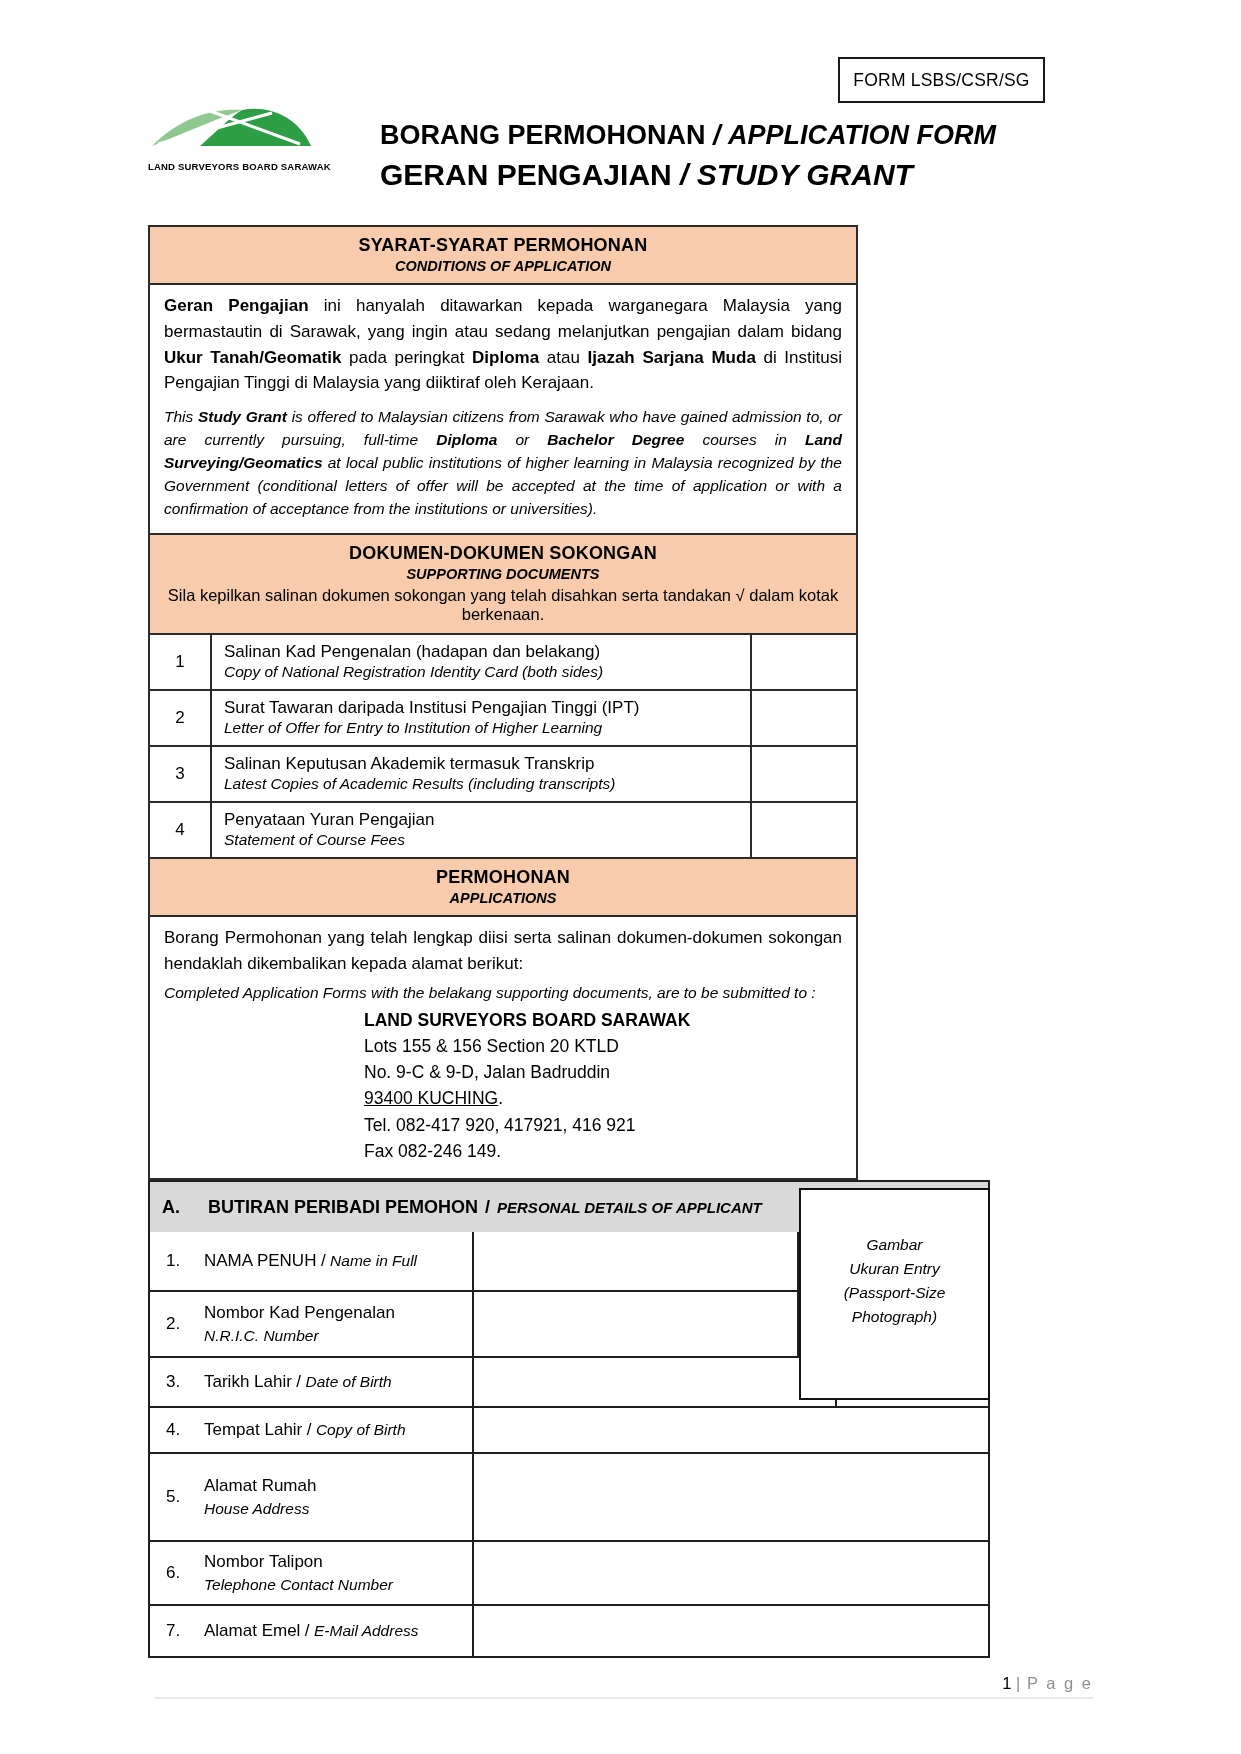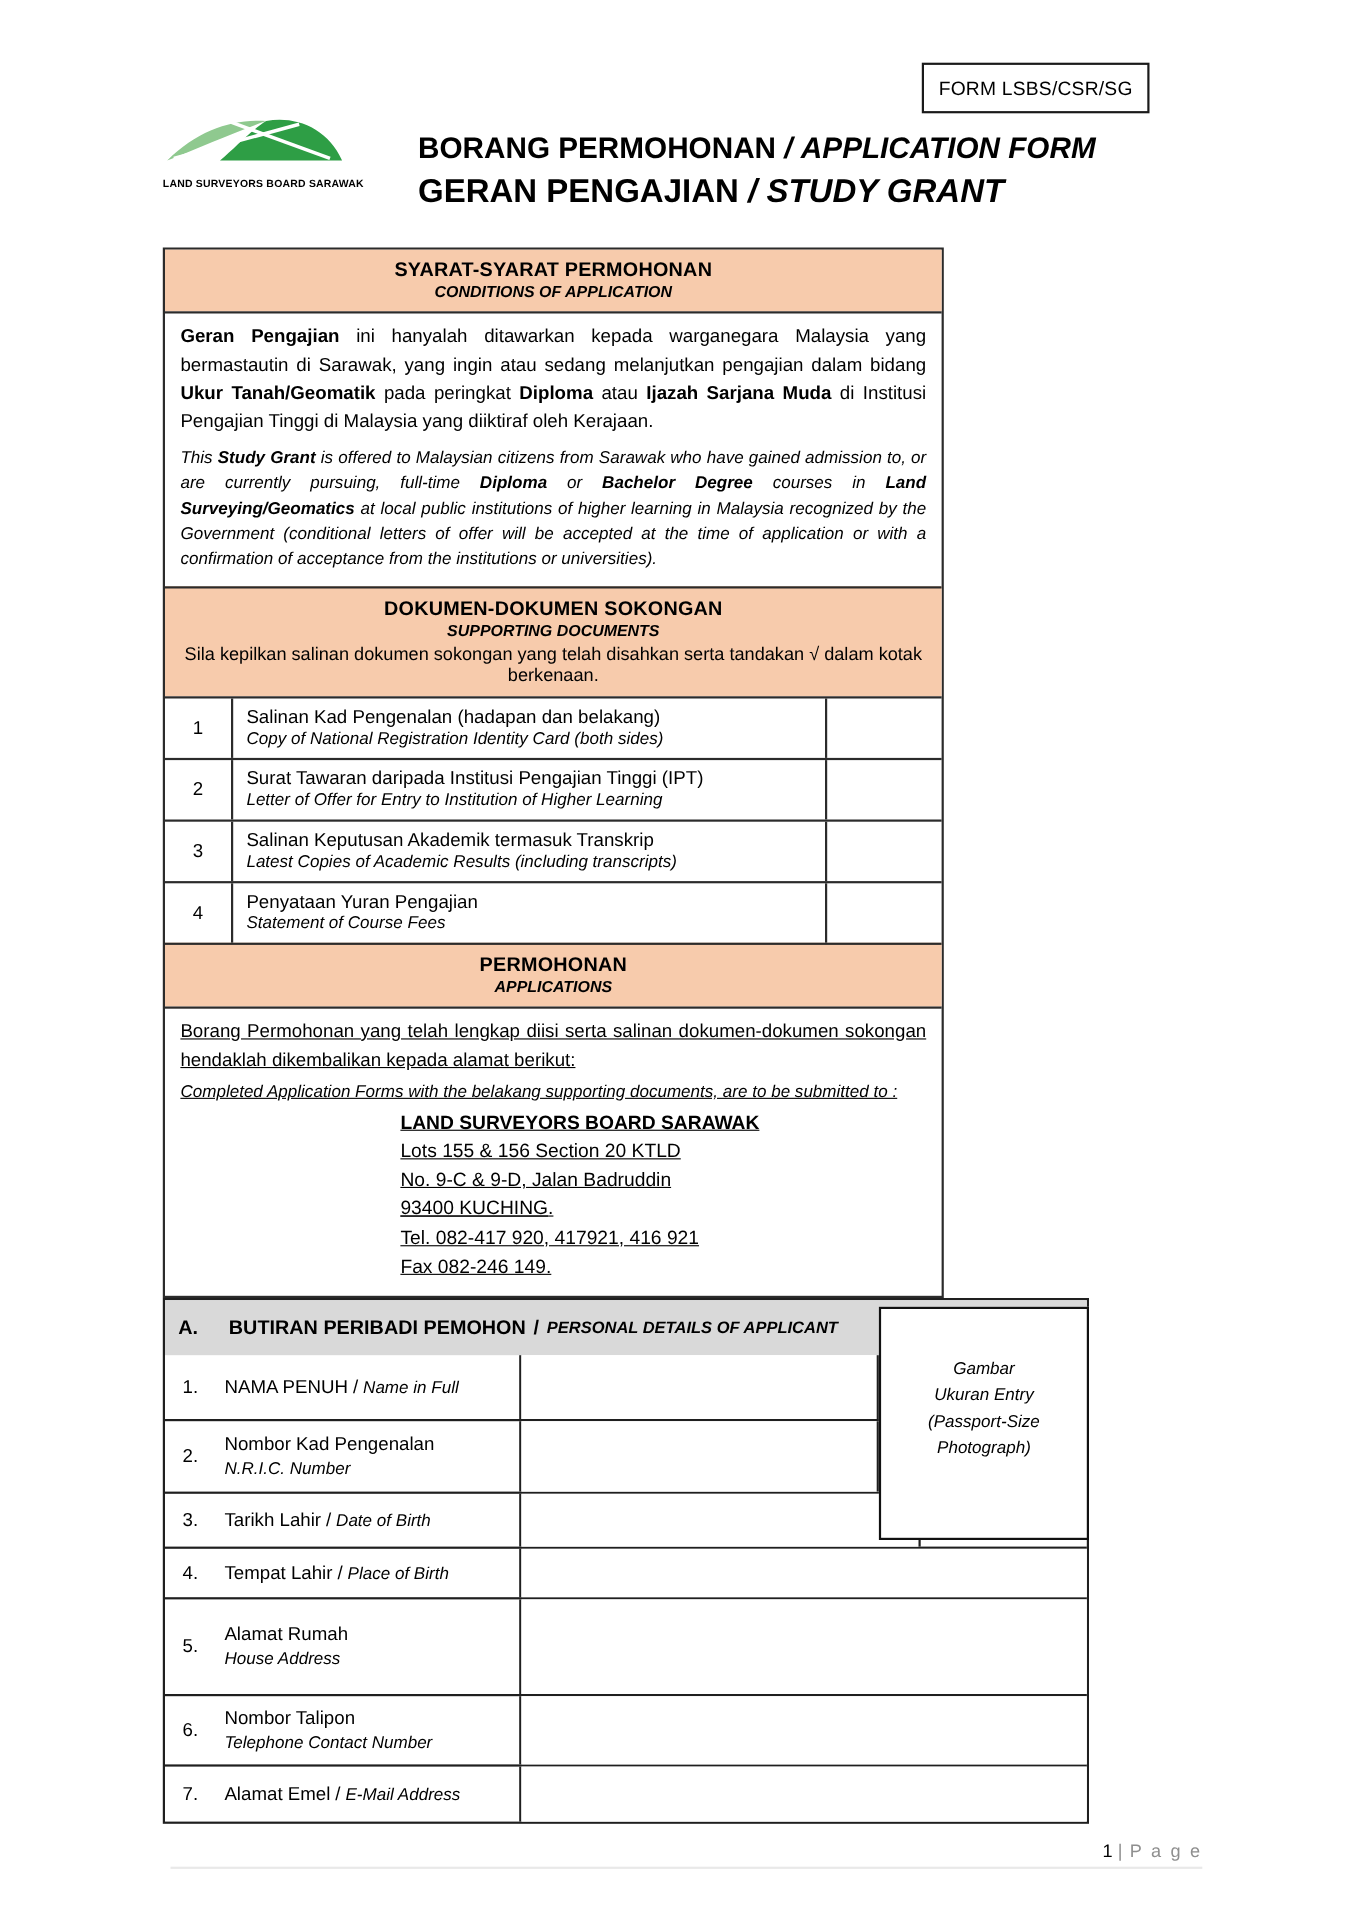--- a/index.html
+++ b/index.html
@@ -41,21 +41,21 @@
   .pen { font-size: 15.5px; font-style: italic; line-height: 1.48; text-align: justify; margin-top: 10px; }
   .b { font-weight: bold; }
   
   .doc-row { display: flex; min-height: 56px; }
   .doc-no { width: 62px; border-right: 2px solid #2b2b2b; display: flex; align-items: center; justify-content: center; font-size: 17px; }
   .doc-desc { flex: 1; padding: 5px 12px 6px; display: flex; flex-direction: column; justify-content: center; }
   .doc-desc .ms { font-size: 17px; }
   .doc-desc .en { font-size: 15.5px; font-style: italic; margin-top: 1px; }
   .doc-tick { width: 106px; border-left: 2px solid #2b2b2b; }
   
-  .apps-body { padding: 8px 14px 14px; text-decoration: underline; }
+  .apps-body { padding: 8px 14px 14px; }
   .apps-body .pen { margin-top: 5px; }
   .address { margin-left: 200px; font-size: 17.5px; line-height: 1.5; margin-top: 2px; }
   .address .nm { font-weight: bold; }
   .address .ul { text-decoration: underline; }
   
   .section-a { position: absolute; top: 1180px; left: 148px; width: 842px; border: 2px solid #1f1f1f; }
   .a-head { background: #D9D9D9; height: 50px; display: flex; align-items: center; padding-left: 12px; }
   .a-head .no { font-size: 18px; font-weight: bold; width: 46px; }
   .a-head .tms { font-size: 18px; font-weight: bold; }
   .a-head .tsep { font-size: 18px; font-weight: bold; margin: 0 7px; }
@@ -227,21 +227,21 @@
       </div>
       <div class="inp"></div>
       <div class="umur">
         <span>Umur</span>&nbsp;<span>/</span>&nbsp;<span class="en">Age</span>&nbsp;<span>:</span>
       </div>
     </div>
 
     <div class="a-row" style="height:46px;">
       <div class="lab">
         <span class="num">4.</span>
-        <span><span class="ms">Tempat Lahir</span> <span class="ms">/</span> <span class="en">Place of Birth</span></span>
+        <span><span class="ms">Tempat Lahir</span> <span class="ms">/</span> <span class="en">Copy of Birth</span></span>
       </div>
       <div class="inp"></div>
     </div>
 
     <div class="a-row" style="height:88px;">
       <div class="lab">
         <span class="num">5.</span>
         <span class="two"><span class="ms">Alamat Rumah</span><span class="en">House Address</span></span>
       </div>
       <div class="inp"></div>

